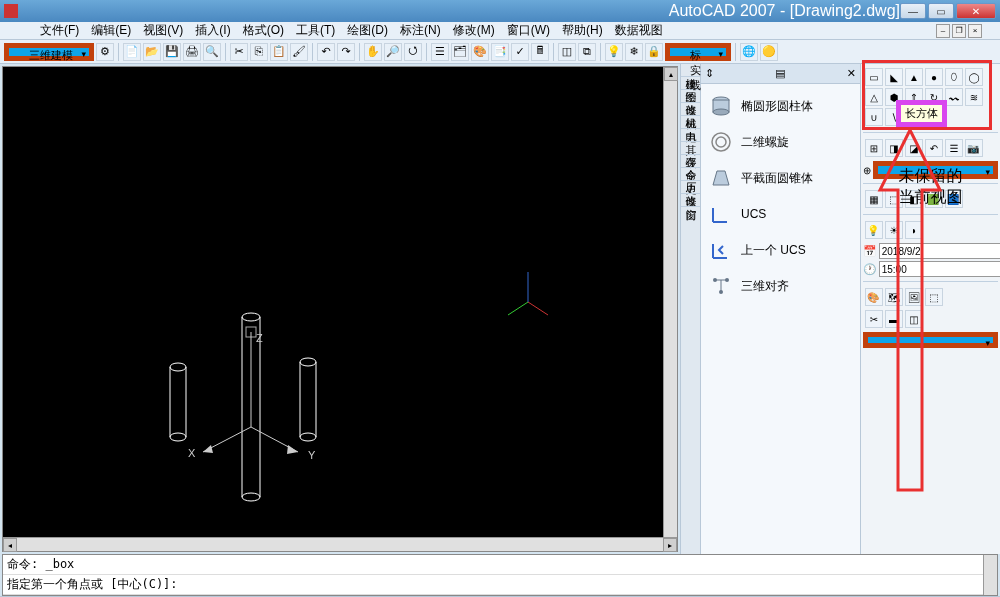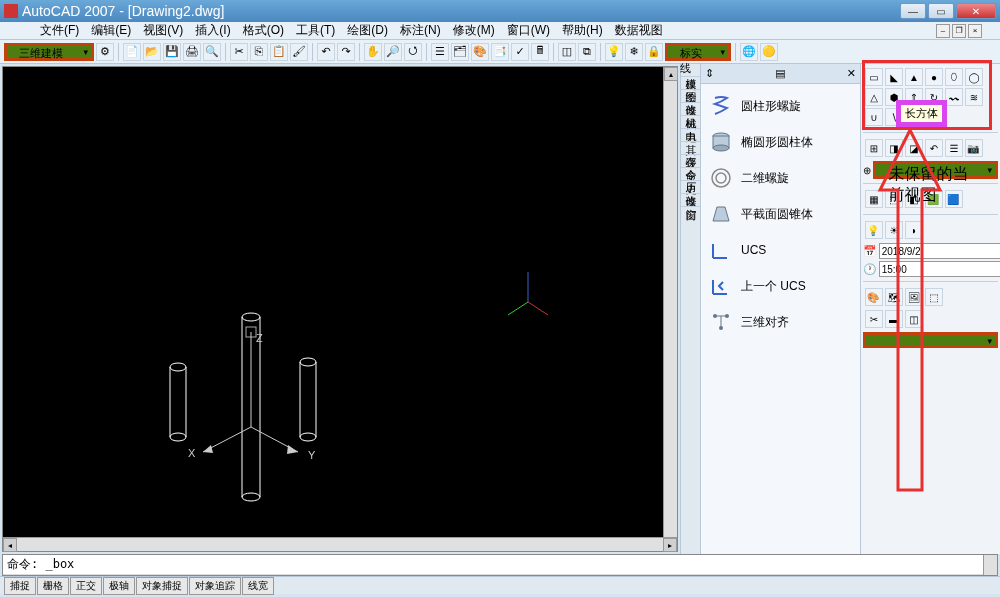--- a/index.html
+++ b/index.html
@@ -1,34 +1,34 @@
 <!DOCTYPE html>
 <html><head>
 <meta charset="utf-8">
 <style>
 * { margin:0; padding:0; box-sizing:border-box; font-family:"Microsoft YaHei","SimSun",Arial,sans-serif; }
 body { width:1000px; height:597px; background:#d4e4f0; overflow:hidden; position:relative; font-size:11px; }
 
 
 .titlebar { height:22px; background:linear-gradient(#6aa8d8,#4a88c0); display:flex; align-items:center; color:#fff; padding:0 4px; }
 .titlebar .app-icon { width:14px; height:14px; background:#c33; margin-right:4px; }
-.titlebar .title { flex:1; font-size:14px; }
+.titlebar .title { flex:1; font-size:16px;text-align:right; }
 .winbtns { display:flex; gap:2px; }
 .winbtn { width:26px; height:16px; background:linear-gradient(#e8f0f8,#c8d8e8); border:1px solid #6a98c8; border-radius:2px; display:flex; align-items:center; justify-content:center; font-size:10px; color:#333; }
 .winbtn.close { background:linear-gradient(#e88,#c33); color:#fff; width:40px; }
 
 
 .menubar { height:18px; background:#e8f0f8; display:flex; align-items:center; padding:0 18px; gap:0; border-bottom:1px solid #b8c8d8; }
 .menubar span { padding:0 6px; font-size:12px; }
 .mdibtns { margin-left:auto; display:flex; gap:2px; }
 .mdibtn { width:14px; height:14px; border:1px solid #999; font-size:8px; display:flex; align-items:center; justify-content:center; background:#f0f0f0; }
 
 
 .toolrow { height:24px; background:#e8f0f8; border-bottom:1px solid #b8c8d8; display:flex; align-items:center; padding:0 4px; gap:2px; }
-.dd { height:18px; border:3px solid #c2410c; background:#4d7c0f; padding:0 16px 0 12px; font-size:11px; position:relative; }
+.dd { height:18px; border:5px solid #c2410c; background:#0ea5e9; padding:0 16px 0 20px; font-size:11px; position:relative; }
 .dd::after { content:"▾"; position:absolute; right:3px; top:1px; font-size:9px; }
 .tbtn { width:18px; height:18px; border:1px solid #c8d4e0; background:#e8f0f8; display:flex; align-items:center; justify-content:center; font-size:11px; }
 .sep { width:1px; height:18px; background:#b8c8d8; margin:0 2px; }
 
 
 .main { display:flex; height:490px; }
 .canvas-wrap { flex:1; display:flex; flex-direction:column; border:1px solid #888; background:#fff; margin:2px; }
 .canvas { flex:1; background:#000; position:relative; }
 .scrollv { width:14px; background:#e0e0e0; border-left:1px solid #999; }
 .scrollh { height:14px; background:#e0e0e0; border-top:1px solid #999; display:flex; }
@@ -214,28 +214,20 @@
   <div class="midpanel">
     <div class="midhdr">
       <span>⇕</span>
       <span>▤</span>
       <span class="x">✕</span>
     </div>
     <div class="toollist">
       <div class="toolitem">
         <div class="ico">
             <svg viewBox="0 0 24 24">
-              <path d="M6 4 Q12 2 18 4 Q12 8 6 10 Q12 12 18 14 Q12 18 6 20" fill="none" stroke="#46c" stroke-width="2"></path>
-            </svg>
-          </div>
-        <span>圆柱形螺旋</span>
-      </div>
-      <div class="toolitem">
-        <div class="ico">
-            <svg viewBox="0 0 24 24">
               <ellipse cx="12" cy="6" rx="8" ry="3" fill="#bcd" stroke="#678"></ellipse>
               <rect x="4" y="6" width="16" height="12" fill="#bcd" stroke="#678"></rect>
               <ellipse cx="12" cy="18" rx="8" ry="3" fill="#9ab" stroke="#678"></ellipse>
             </svg>
           </div>
         <span>椭圆形圆柱体</span>
       </div>
       <div class="toolitem">
         <div class="ico">
             <svg viewBox="0 0 24 24">
@@ -356,20 +348,21 @@
     <div class="fieldrow">
         <div class="dd" style="flex:1;height:16px"></div>
       </div>
   </div>
 </div>
 
 <div class="cmdarea">
   <div style="display:flex">
     <div style="flex:1">
       <div class="cmdline">命令: _box</div>
+      <div class="cmdline">指定第一个角点或 [中心(C)]:</div>
     </div>
     <div style="width:14px;background:#e0e0e0;border-left:1px solid #999"></div>
   </div>
 </div>
 
 <div class="statusbar">
 
   <span class="statusbtn">捕捉</span>
   <span class="statusbtn">栅格</span>
   <span class="statusbtn">正交</span>

